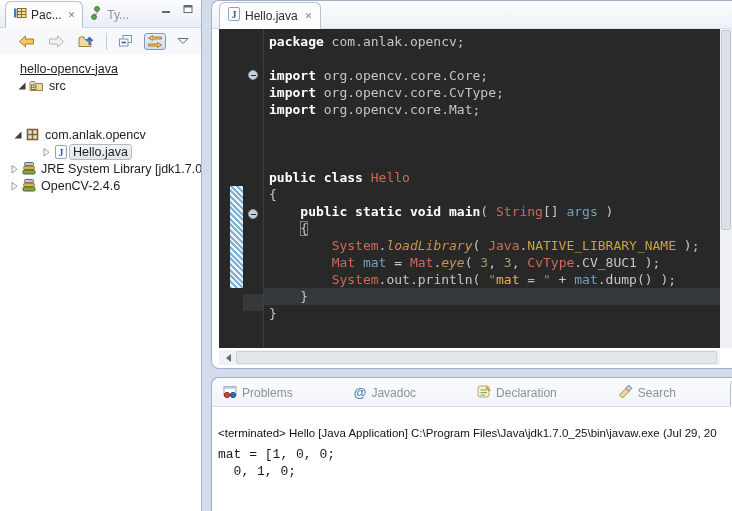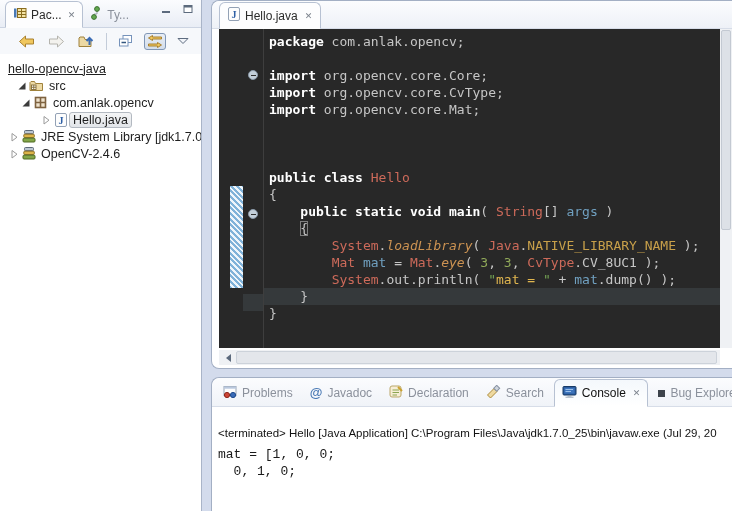--- a/index.html
+++ b/index.html
@@ -75,21 +75,21 @@
   .v-thumb{margin:1px;height:62%;background:#dde1e7;border:1px solid #c3c9d2;border-radius:2px;}
   .h-scrollbar{position:absolute;left:7px;right:12px;bottom:3px;height:15px;background:#eff1f4;
     display:flex;align-items:center;}
   .h-arrow{width:0;height:0;border:4px solid transparent;border-right:5px solid #5c6a7d;margin-left:3px;}
   .h-thumb{flex:1;height:11px;margin:0 3px 0 5px;background:#e3e6eb;border:1px solid #ccd2da;border-radius:2px;}
 
   
   .console-panel{position:absolute;left:211px;top:377px;width:521px;height:134px;background:#fff;
     border:1px solid #a3afc4;border-right:none;border-bottom:none;border-radius:8px 0 0 0;box-sizing:border-box;overflow:hidden;}
   .console-tabbar{height:28px;background:linear-gradient(#fbfcfe,#f0f3f8);border-bottom:1px solid #d7dde8;
-    border-radius:8px 0 0 0;display:flex;align-items:flex-end;padding-left:4px;white-space:nowrap;}
+    border-radius:8px 0 0 0;display:flex;align-items:flex-end;padding-left:4px;white-space:nowrap;gap:44px;}
   .c-tab{display:flex;align-items:center;gap:5px;height:26px;padding:0 7px;font-size:12px;color:#8b919c;margin-right:3px;}
   .c-tab.active{background:linear-gradient(#f4f8fc,#ffffff);border:1px solid #b7c1d2;border-bottom:1px solid #fff;
     border-radius:6px 6px 0 0;color:#111;margin-bottom:-1px;}
   .console-status{margin:20px 0 3px 6px;font-size:11.5px;color:#121212;white-space:nowrap;overflow:hidden;}
   .console-output{font-family:Liberation Mono, monospace;font-size:13px;line-height:17px;color:#1a1a1a;
     padding:4px 0 0 6px;}
   .out-line{white-space:pre;}
 </style>
 </head>
 <body>
@@ -160,39 +160,39 @@
             <path d="M10.5 7.5 L14.5 10 L10.5 12.5 L10.5 11 L1.5 11 L1.5 9 L10.5 9 Z" fill="#f0c75e" stroke="#a9812f"></path>
           </svg>
         </span>
         <span class="tool-btn">
           <svg width="12" height="8" viewBox="0 0 12 8">
             <path d="M1 1.5 H11 L6 6.5 Z" fill="#f2f5fa" stroke="#5e6c80"></path>
           </svg>
         </span>
       </div>
     <div class="tree" id="tree">
-        <div class="tree-row" style="padding-left: 4px;">
+        <div class="tree-row" style="padding-left: 16px;">
           <span class="tree-label und">hello-opencv-java</span>
         </div>
         <div class="tree-row" style="padding-left: 16px;">
           <span class="tree-arrow">
             <svg width="10" height="10" viewBox="0 0 10 10">
               <path d="M8.5 1.5 V8.5 H1.5 Z" fill="#3b3b3b"></path>
             </svg>
           </span>
           <span class="tree-icon">
             <svg width="15" height="13" viewBox="0 0 15 13">
               <path d="M1 3.5 L1 11.5 L13.5 11.5 L13.5 4.5 L6.5 4.5 L5.5 2.5 L2 2.5 Z" fill="#ecd9a4" stroke="#a0823c"></path>
               <rect x="2.5" y="6" width="4.5" height="4.5" fill="#fff" stroke="#8a7440"></rect>
               <path d="M4.75 6 V10.5 M2.5 8.25 H7" stroke="#8a7440"></path>
             </svg>
           </span>
           <span class="tree-label">src</span>
         </div>
-        <div class="tree-row" style="padding-left: 20px;">
+        <div class="tree-row" style="padding-left: 12px; margin-top: 32px;">
           <span class="tree-arrow">
             <svg width="10" height="10" viewBox="0 0 10 10">
               <path d="M8.5 1.5 V8.5 H1.5 Z" fill="#3b3b3b"></path>
             </svg>
           </span>
           <span class="tree-icon">
             <svg width="13" height="13" viewBox="0 0 13 13">
               <rect x="1.5" y="1.5" width="10" height="10" fill="#efe3cd" stroke="#7e6240" stroke-width="1.6"></rect>
               <path d="M6.5 1.5 V11.5 M1.5 6.5 H11.5" stroke="#7e6240" stroke-width="1.6"></path>
             </svg>

